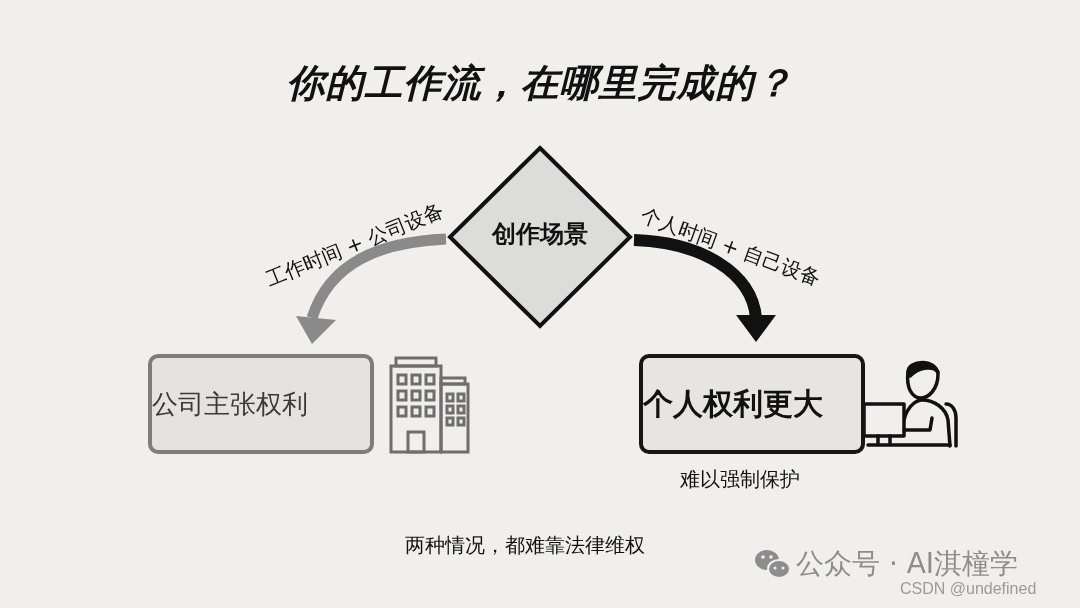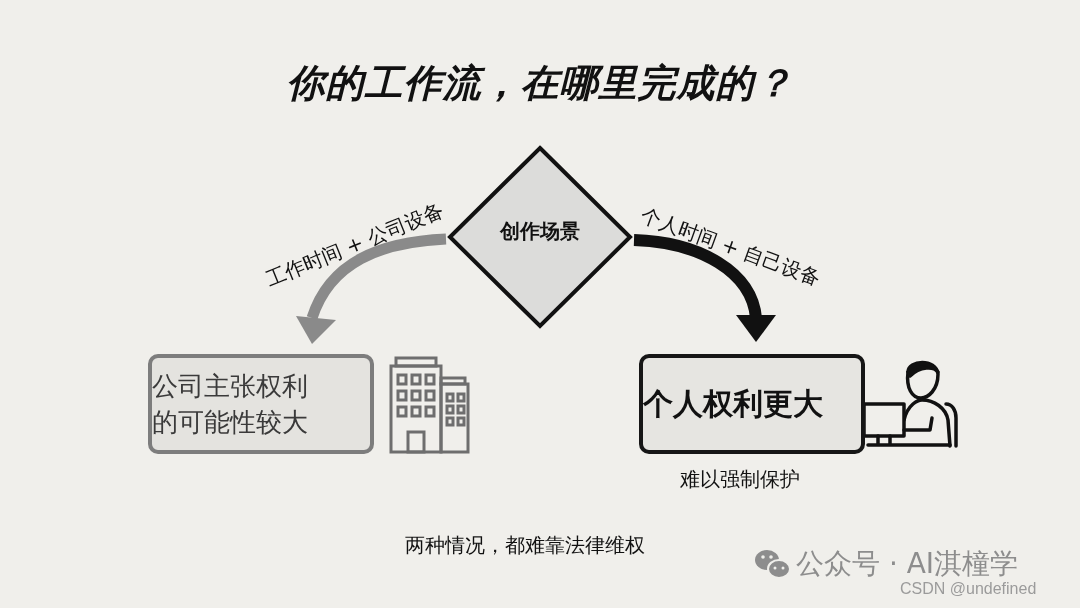--- a/index.html
+++ b/index.html
@@ -11,21 +11,21 @@
   }
   .abs { position: absolute; }
   .title {
     left: 0; top: 58px; width: 1080px; text-align: center;
     font-size: 38px; font-weight: bold; color: #111;
     letter-spacing: 1px;
     font-style: italic;
   }
   .diamond-label {
     left: 470px; top: 218px; width: 140px; text-align: center;
-    font-size: 20px; font-weight: bold; color: #111;
+    font-size: 24px; font-weight: bold; color: #111;
   }
   .curve-label {
     font-size: 20px; color: #111; white-space: nowrap;
     transform-origin: left top;
   }
   .box {
     border-radius: 10px; box-sizing: border-box;
     display: flex; align-items: center; 
     text-align: center;
   }
@@ -119,21 +119,20 @@
 </svg>
 
 <div class="abs diamond-label">创作场景</div>
 
 <div class="abs curve-label" style="left:262px;top:268px;transform:rotate(-22deg);">工作时间 + 公司设备</div>
 <div class="abs curve-label" style="left:646px;top:202px;transform:rotate(20deg);">个人时间 + 自己设备</div>
 
 <div class="abs box box-left">
   <div>
     <div>公司主张权利</div>
-    <div>的可能性较大</div>
   </div>
 </div>
 
 <div class="abs box box-right">
   <span>个人权利更大</span>
 </div>
 <div class="abs sub-right">难以强制保护</div>
 
 <div class="abs bottom-note">两种情况，都难靠法律维权</div>
 <div class="abs watermark" style="left:796px;">公众号 · AI淇橦学</div>

